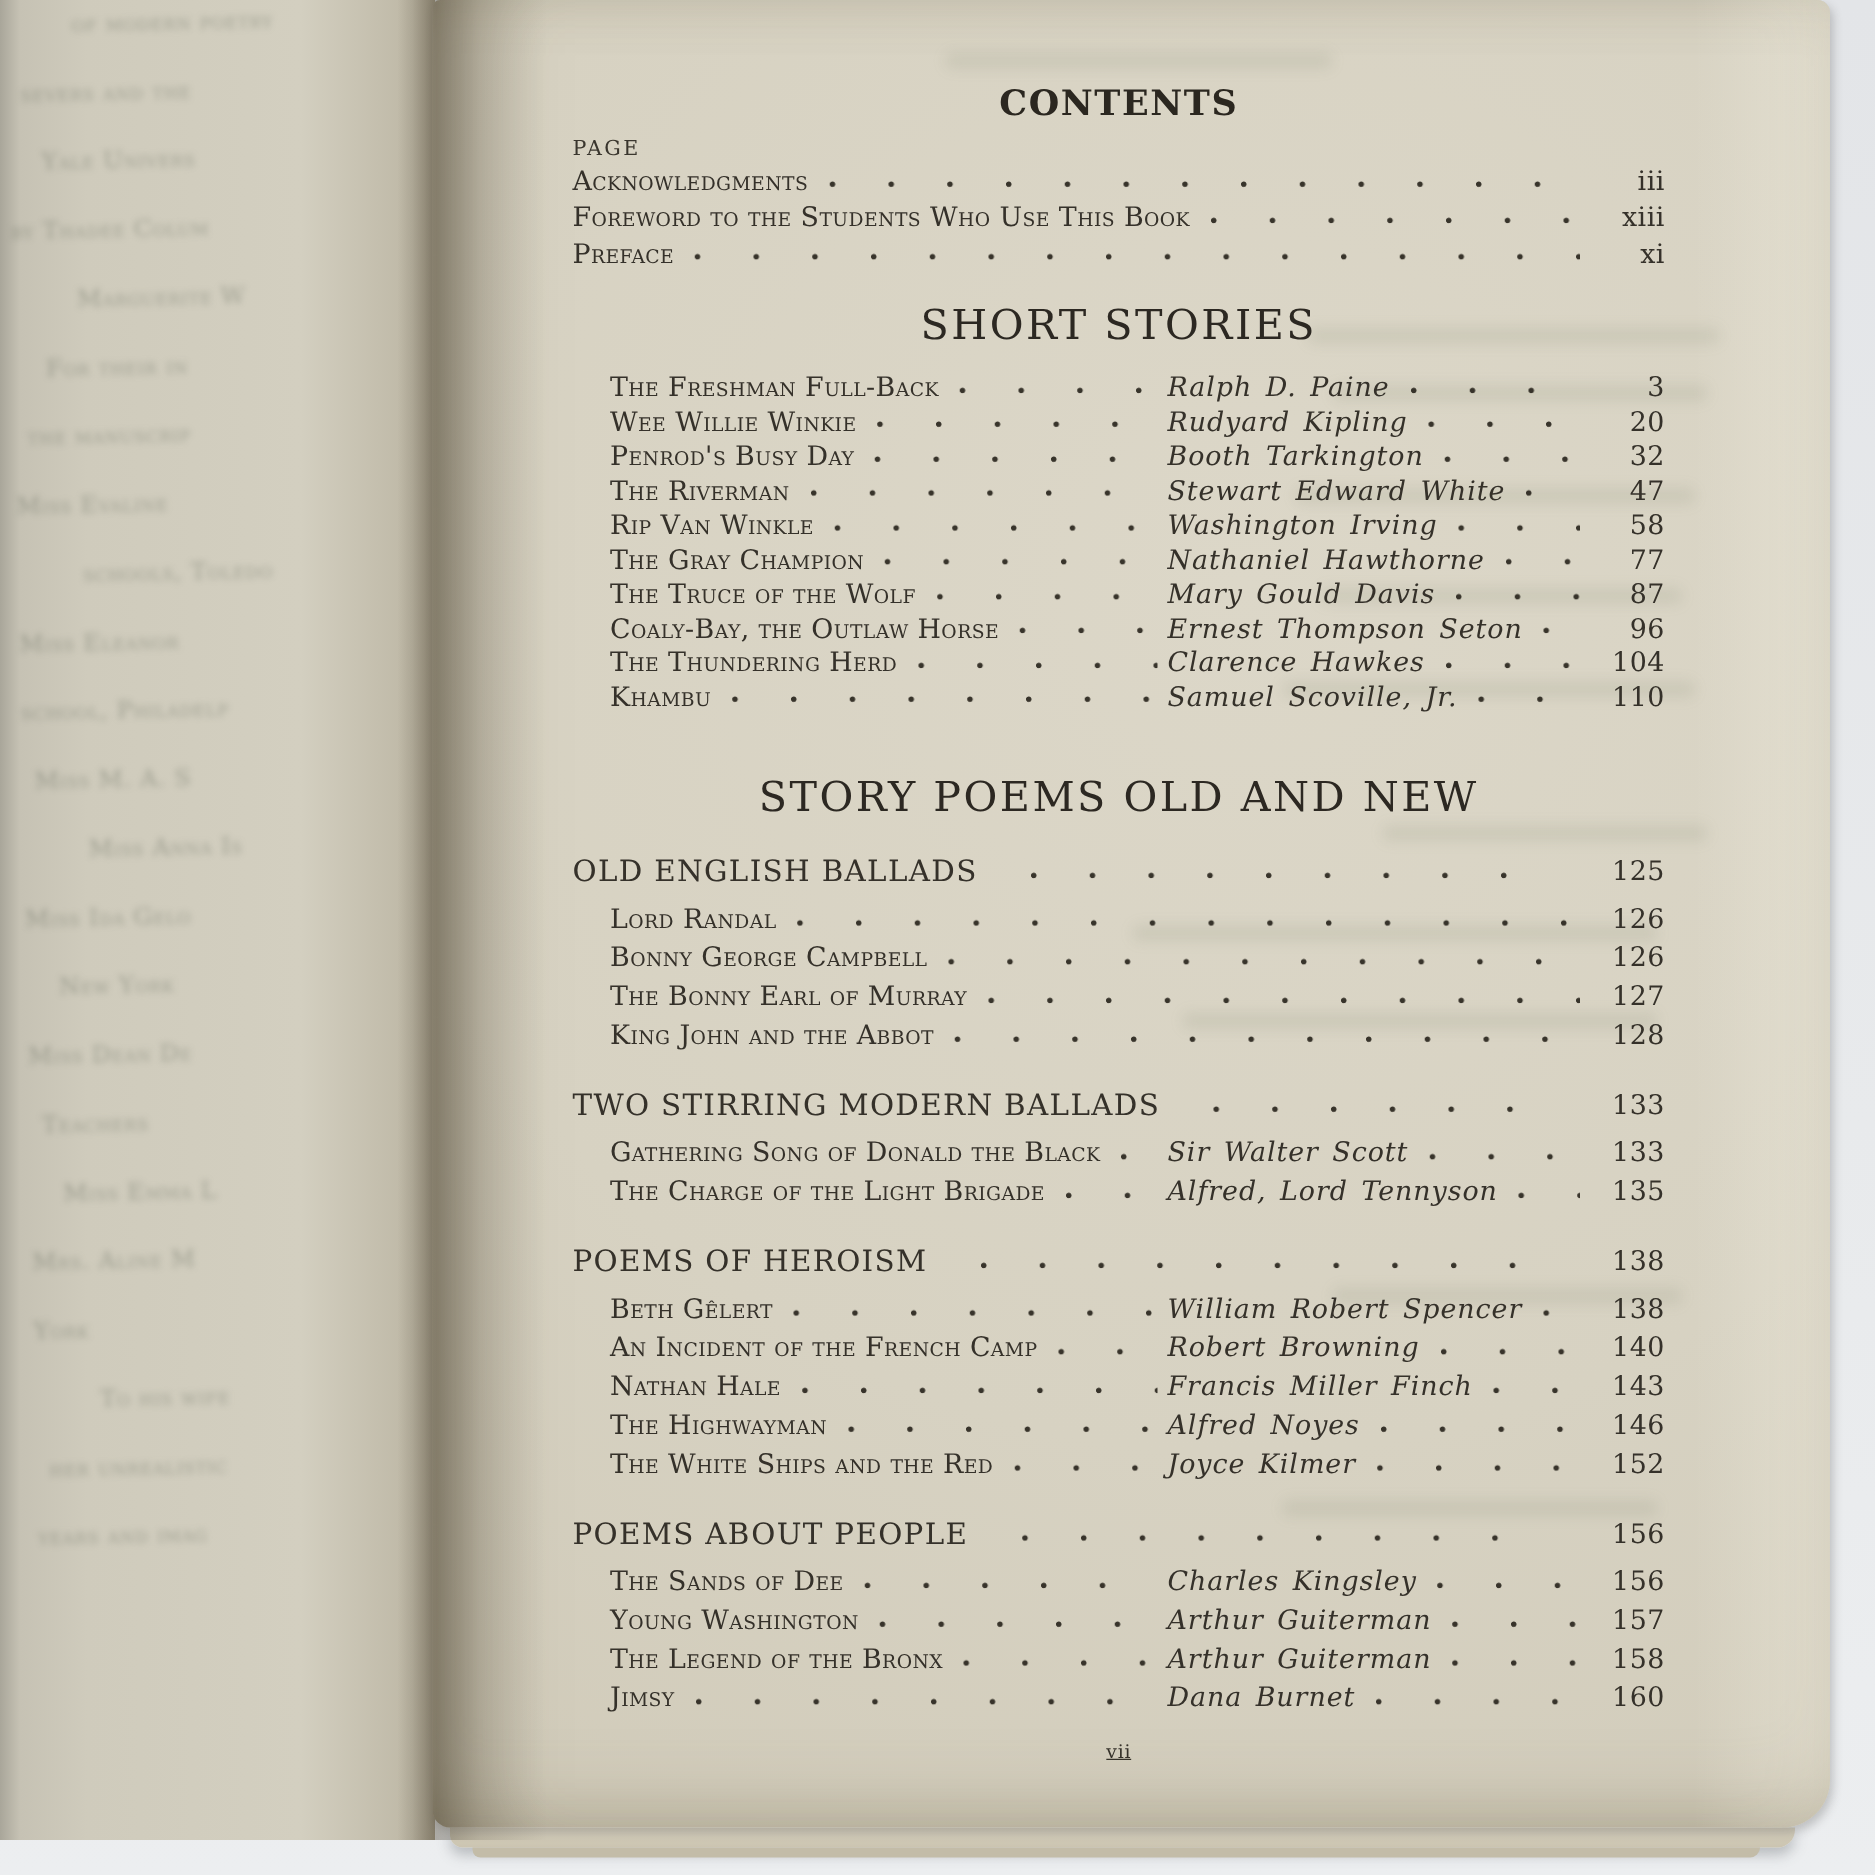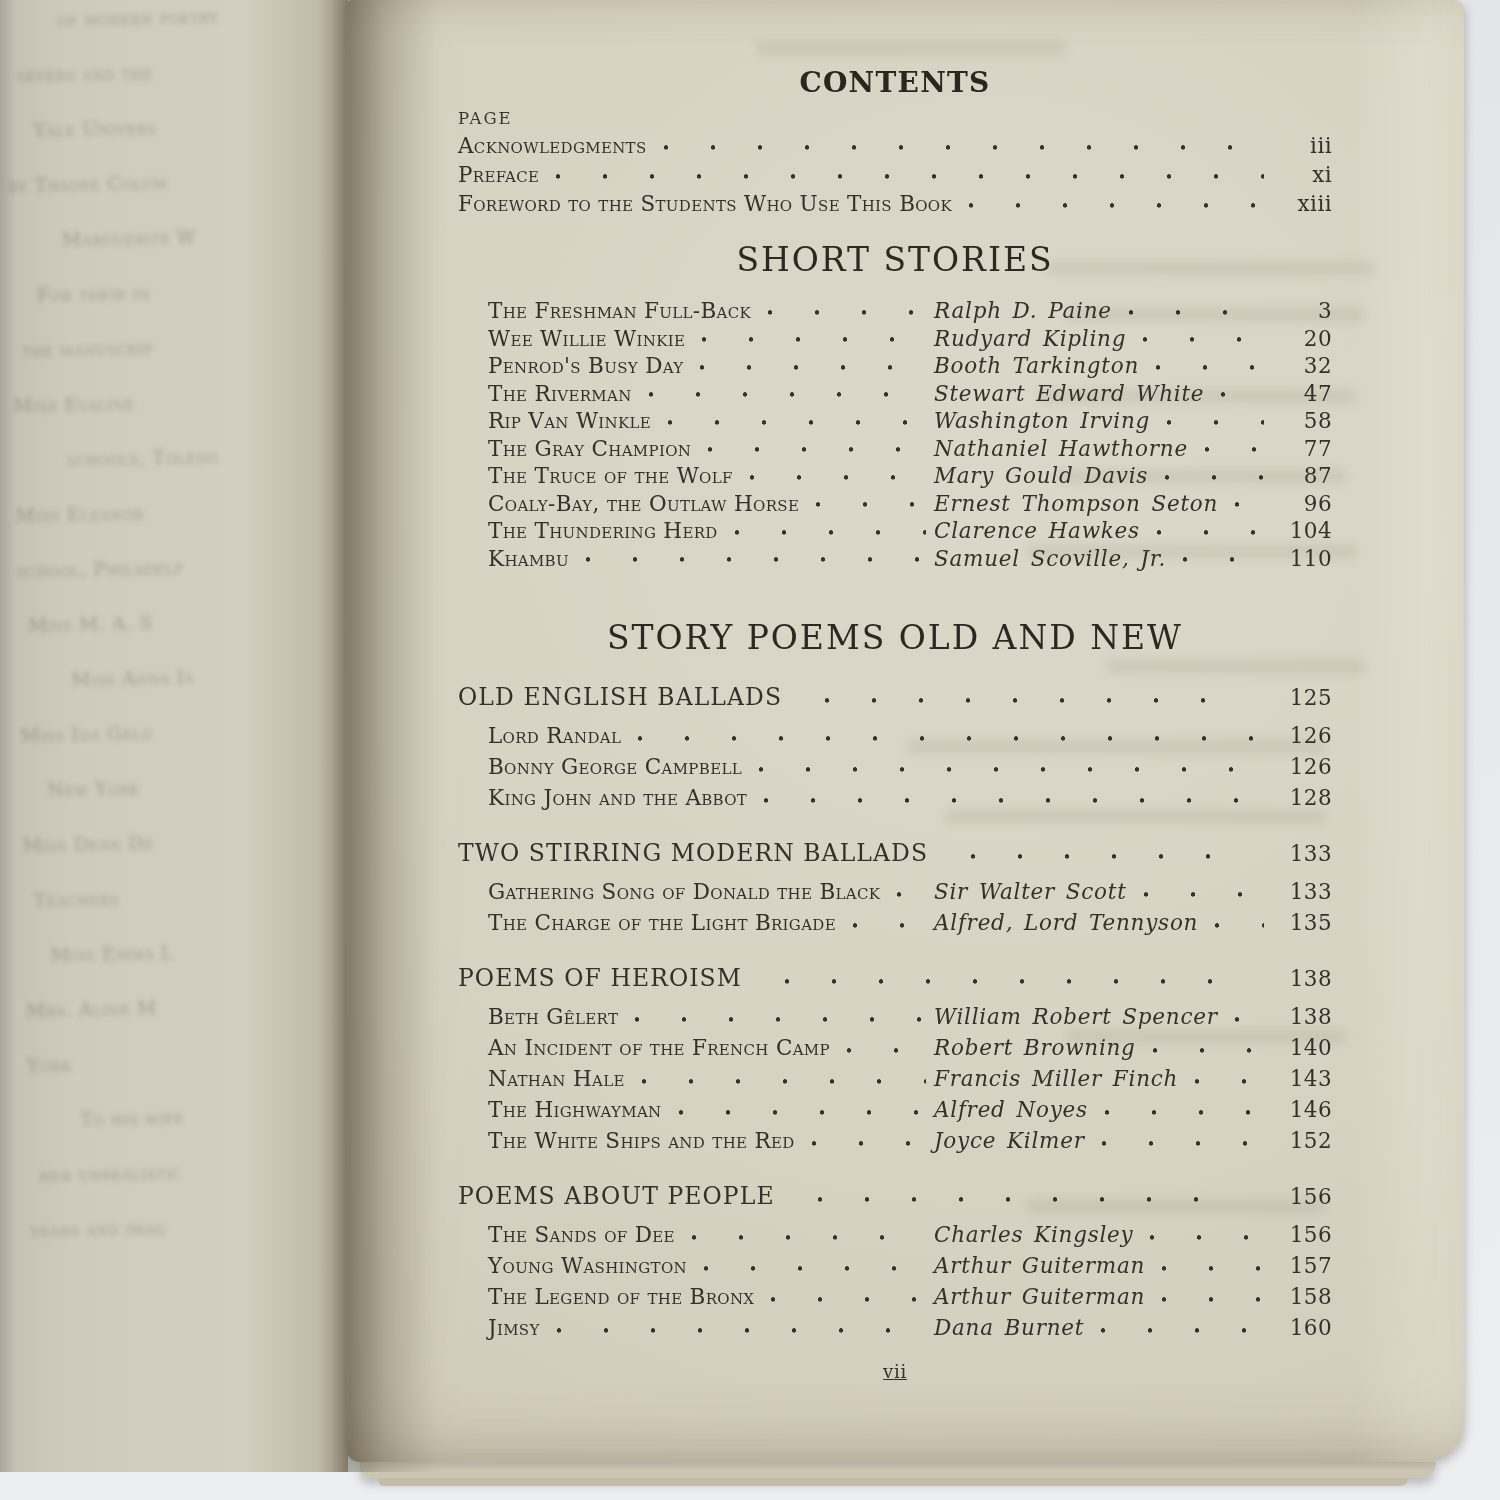--- a/index.html
+++ b/index.html
@@ -62,21 +62,21 @@
   .acol{display:flex;align-items:baseline;flex:0 0 338px;min-width:0;}
   .aname{font-style:italic;letter-spacing:.035em;word-spacing:.15em;white-space:nowrap;}
   .pg{flex:0 0 60px;text-align:right;letter-spacing:.02em;}
   h2.shead{font-size:33px;font-weight:normal;letter-spacing:.06em;text-align:center;
     margin:22px 0 18px;color:#2c2822;}
   .sec1 h2.shead{margin-top:46px;margin-bottom:8px;}
   .sec0 .row{line-height:27.5px;}
   .sec1 .row{line-height:31px;}
   .ghead{margin-top:25px;margin-bottom:7px;gap:26px;}
   .ghead .gtitle{font-size:23.5px;letter-spacing:.045em;white-space:nowrap;}
-  .folio{text-align:center;font-size:18px;margin-top:18px;letter-spacing:.04em;color:#35312a;text-decoration:underline;}
+  .folio{text-align:center;font-size:15px;margin-top:18px;letter-spacing:.04em;color:#35312a;text-decoration:underline;}
 </style>
 </head>
 <body>
 
 <div class="stage">
 
   <div class="left-page">
     <div class="left-frags" id="left-frags">
         <div class="frag">of modern poetry</div>
         <div class="frag">severs and the</div>
@@ -121,28 +121,28 @@
     <div class="content">
       <h1 class="ctitle">CONTENTS</h1>
       <div class="pagecol">PAGE</div>
       <div id="front-matter">
           <div class="row front">
             <span class="etitle">Acknowledgments</span>
             <span class="leader"></span>
             <span class="pg">iii</span>
           </div>
           <div class="row front">
+            <span class="etitle">Foreword to the Students Who Use This Book</span>
+            <span class="leader"></span>
+            <span class="pg">xiii</span>
+          </div>
+          <div class="row front">
             <span class="etitle">Preface</span>
             <span class="leader"></span>
             <span class="pg">xi</span>
-          </div>
-          <div class="row front">
-            <span class="etitle">Foreword to the Students Who Use This Book</span>
-            <span class="leader"></span>
-            <span class="pg">xiii</span>
           </div>
         </div>
       <div id="toc-sections">
           <section class="sec sec0">
             <h2 class="shead">SHORT STORIES</h2>
             <div class="group">
               <div class="row indent">
                 <span class="etitle">The Freshman Full-Back</span>
                 <span class="leader"></span>
                 <span class="acol">
@@ -246,20 +246,25 @@
                 <span class="etitle">Lord Randal</span>
                 <span class="leader"></span>
                 <span class="pg">126</span>
               </div>
               <div class="row indent">
                 <span class="etitle">Bonny George Campbell</span>
                 <span class="leader"></span>
                 <span class="pg">126</span>
               </div>
               <div class="row indent">
+                <span class="etitle">The Bonny Earl of Murray</span>
+                <span class="leader"></span>
+                <span class="pg">127</span>
+              </div>
+              <div class="row indent">
                 <span class="etitle">King John and the Abbot</span>
                 <span class="leader"></span>
                 <span class="pg">128</span>
               </div>
             </div>
             <div class="group">
               <div class="row ghead">
                 <span class="gtitle">TWO STIRRING MODERN BALLADS</span>
                 <span class="leader"></span>
                 <span class="pg">133</span>

